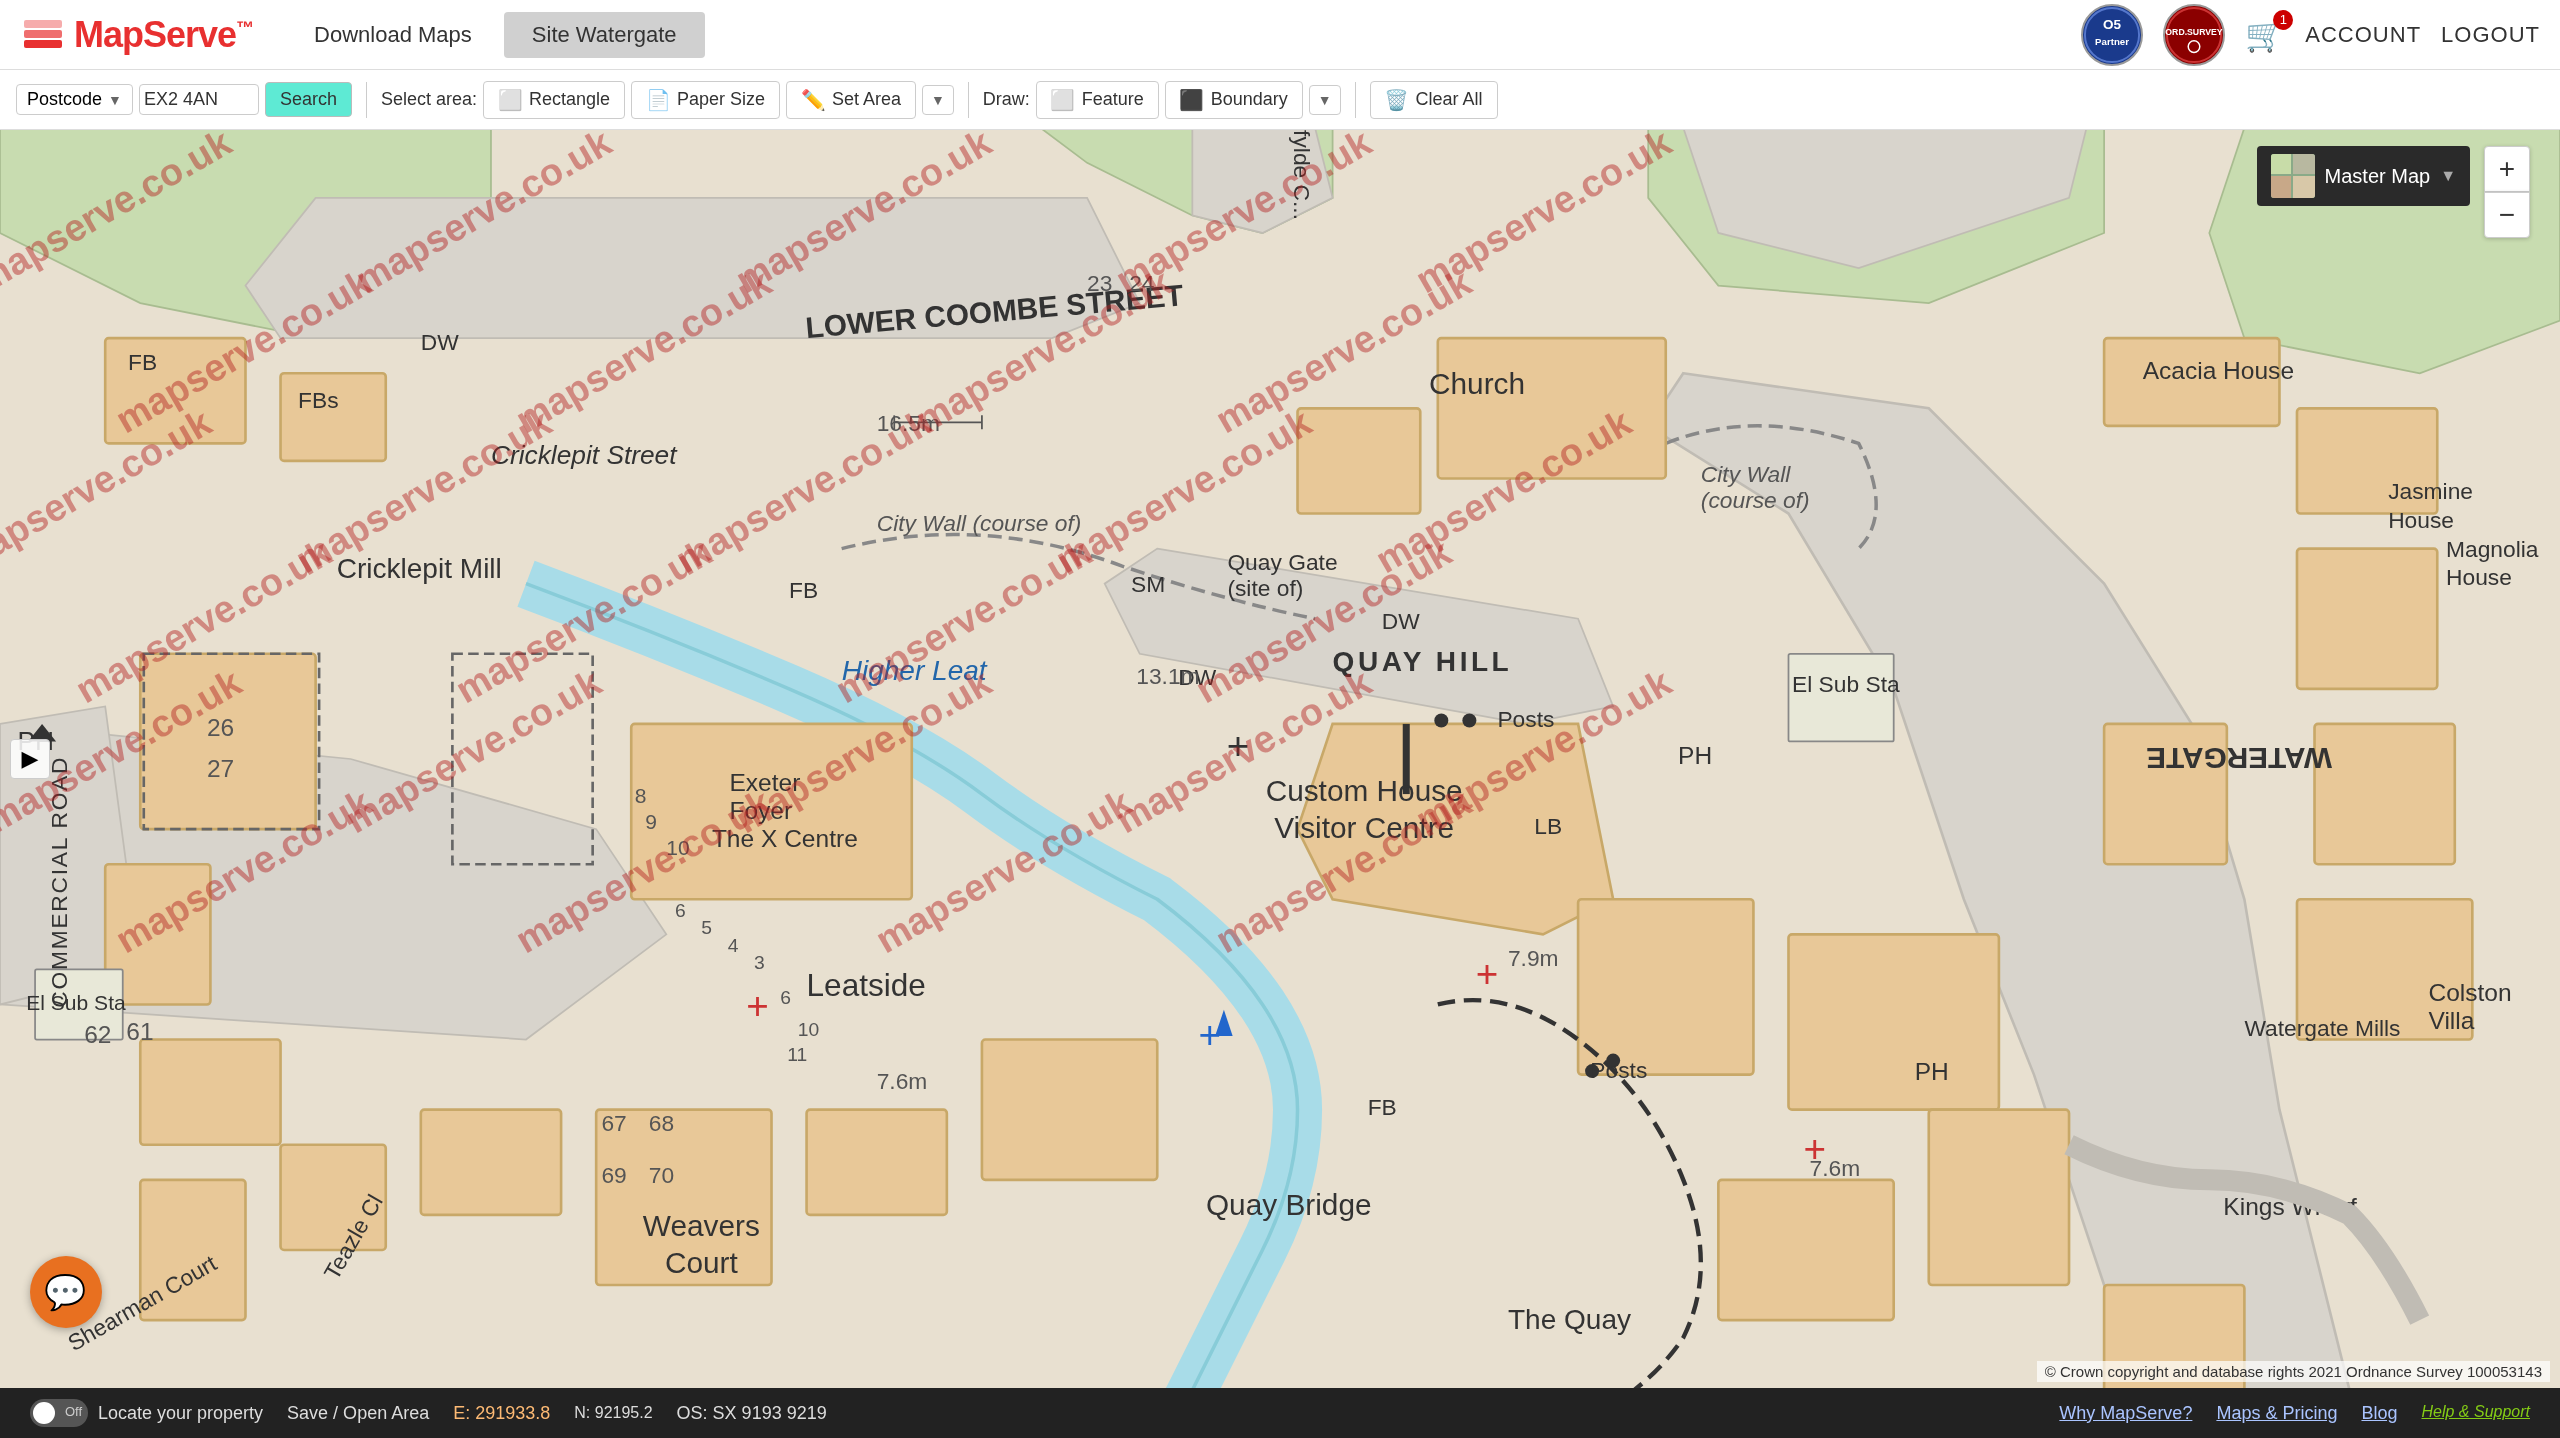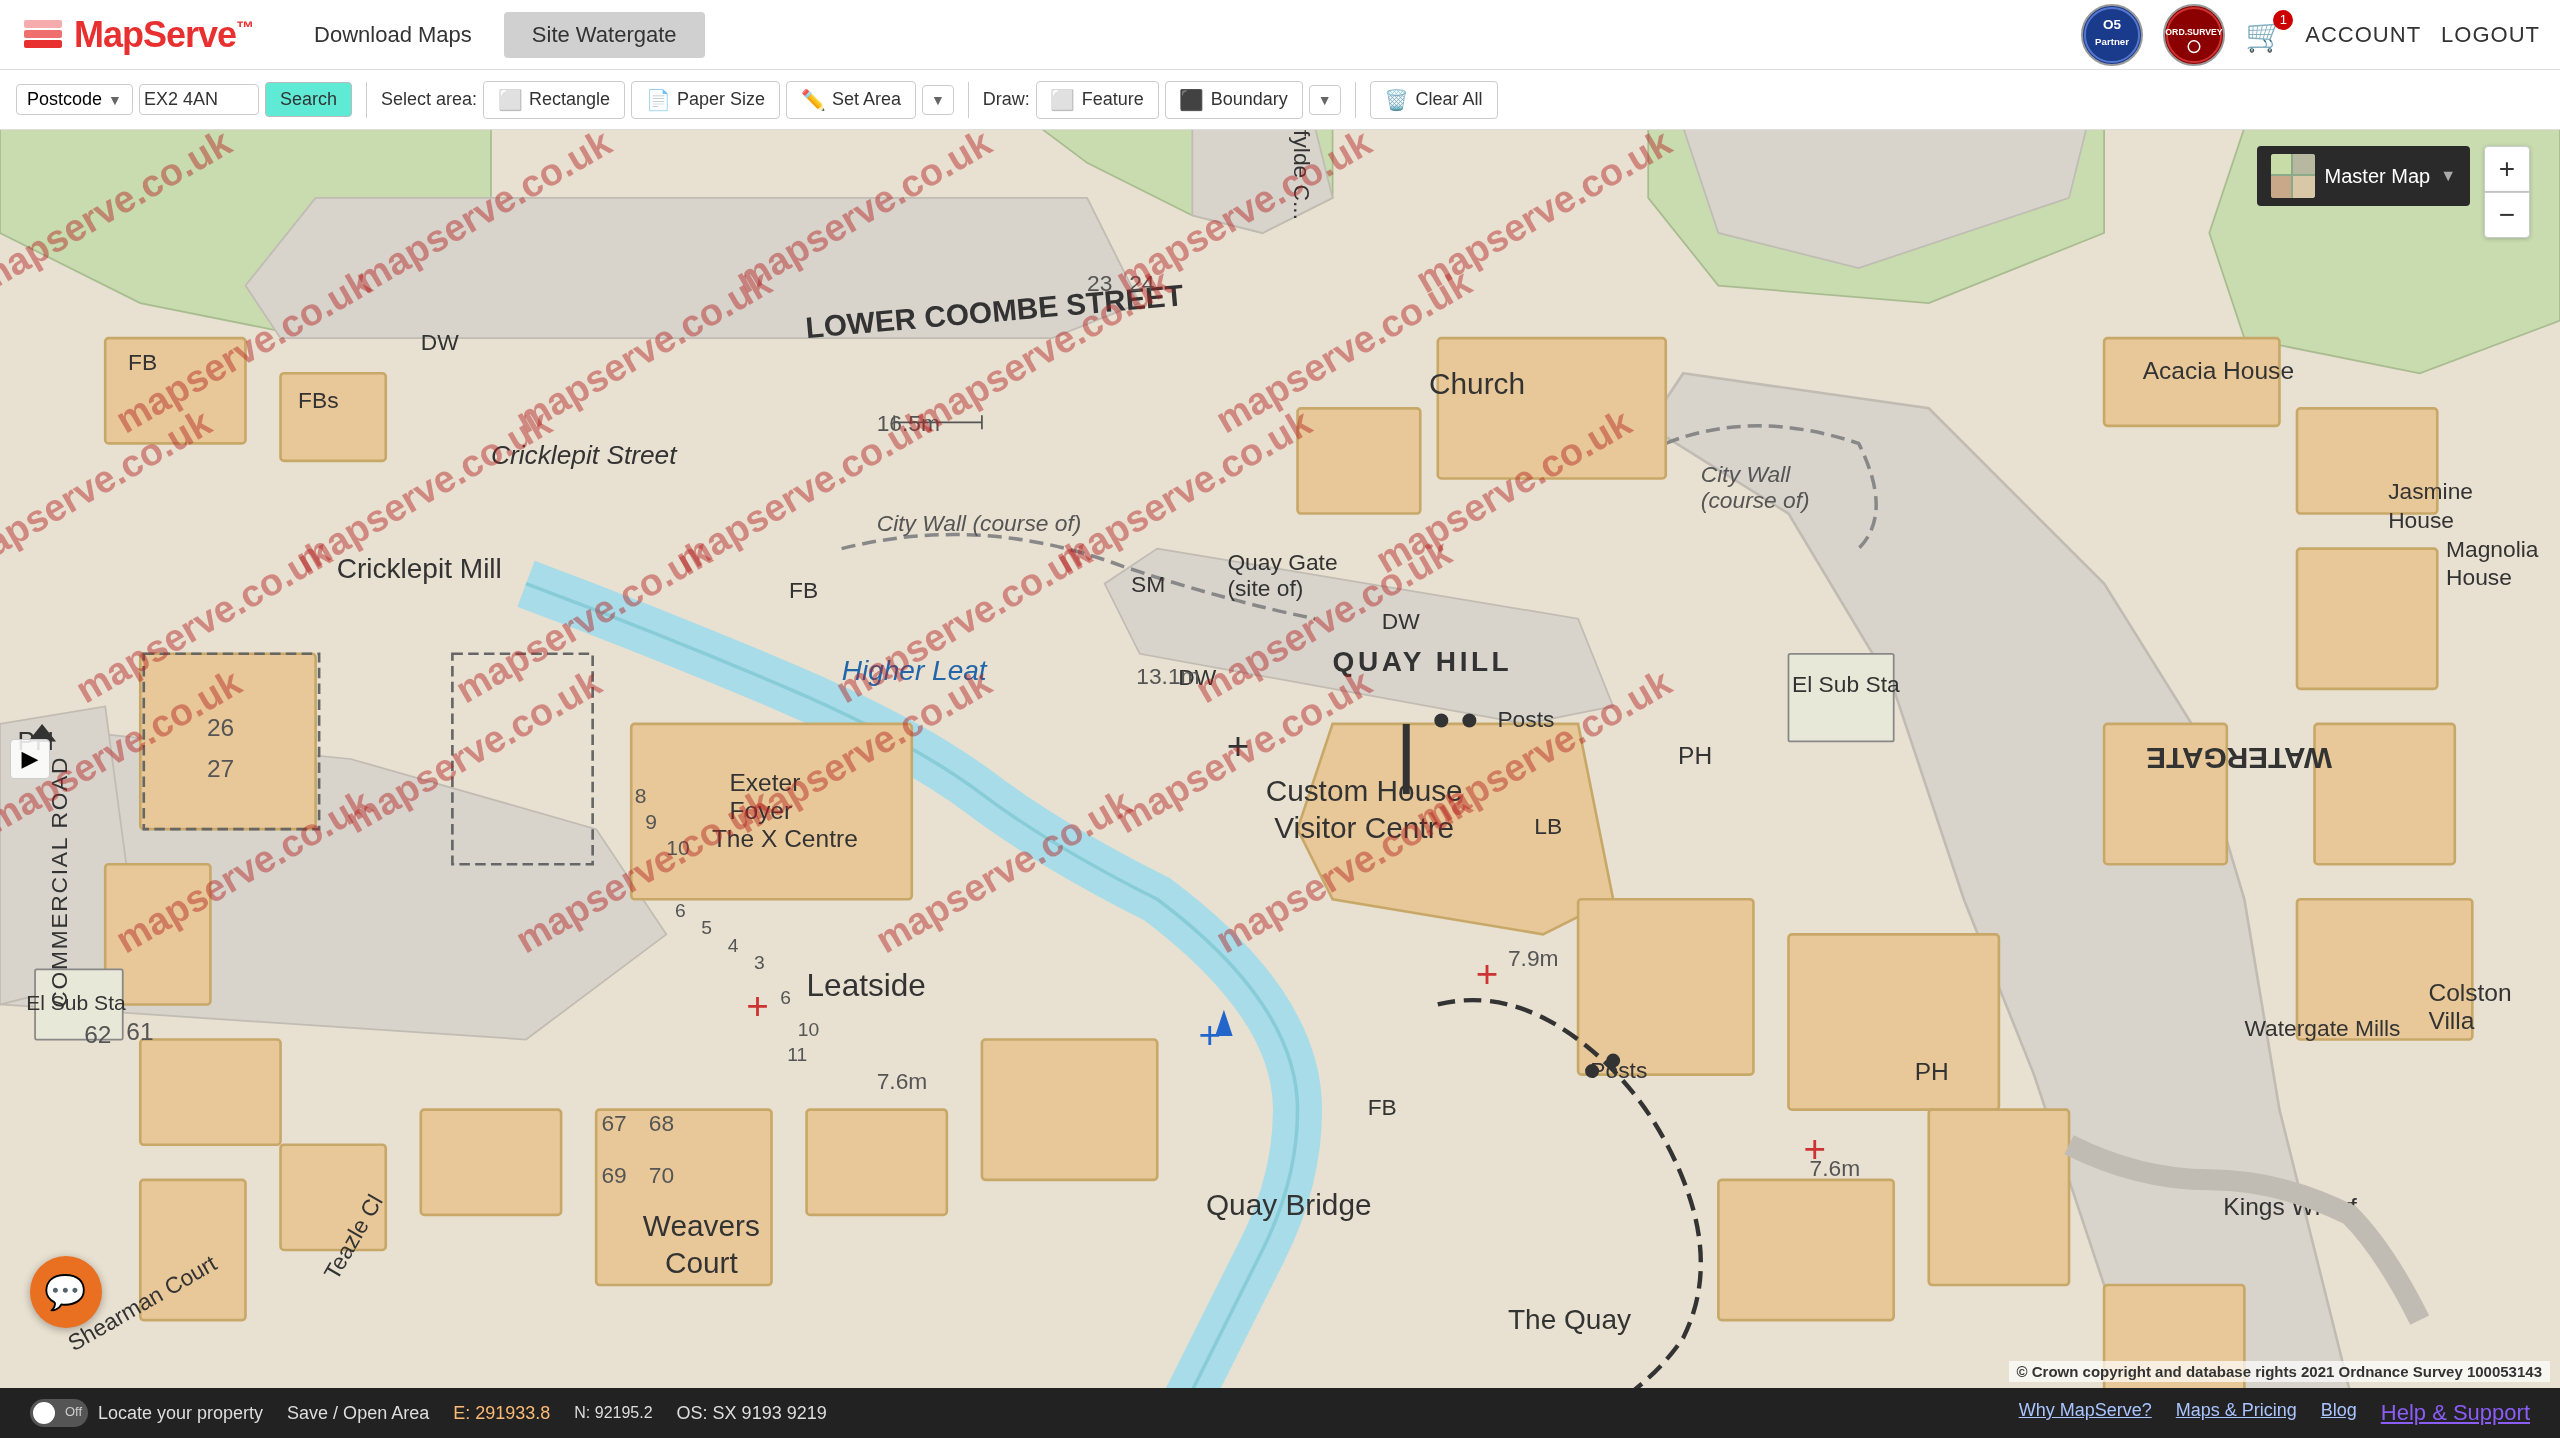--- a/index.html
+++ b/index.html
@@ -285,21 +285,20 @@
     
     #map-copyright {
       position: absolute;
       bottom: 6px;
       right: 10px;
       font-size: 14px;
       color: #333;
       z-index: 10;
       background: rgba(255,255,255,0.7);
       padding: 2px 6px;
-      font-weight: bold;
     }
 
     
     #footer {
       display: flex;
       align-items: center;
       background: #222;
       height: 50px;
       padding: 0 30px;
       gap: 30px;
@@ -722,15 +721,15 @@
   </span>
   <span class="footer-coords" style="font-size:16px; color:#ddd;">
     <span>N:</span>&nbsp;<span>92195.2</span>
   </span>
   <span class="footer-coords" style="font-size:18px; color:#ddd;">OS: SX 9193 9219</span>
 
   <span style="margin-left:auto; display:flex; gap:24px;">
     <span class="footer-link" style="font-size:18px; color:#aac4ff; cursor:pointer; text-decoration:underline;text-align:right;">Why MapServe?</span>
     <span class="footer-link" style="font-size:18px; color:#aac4ff; cursor:pointer; text-decoration:underline;">Maps &amp; Pricing</span>
     <span class="footer-link" style="font-size:18px; color:#aac4ff; cursor:pointer; text-decoration:underline;">Blog</span>
-    <span class="footer-link" style="font-size:22px; color:#8b5cf6; cursor:pointer; text-decoration:underline;">Help &amp; Support</span>
+    <span class="footer-link" style="font-size:16px; color:#84cc16; cursor:pointer; text-decoration:underline;font-style:italic;">Help &amp; Support</span>
   </span>
 </div>
 
 </body></html>

